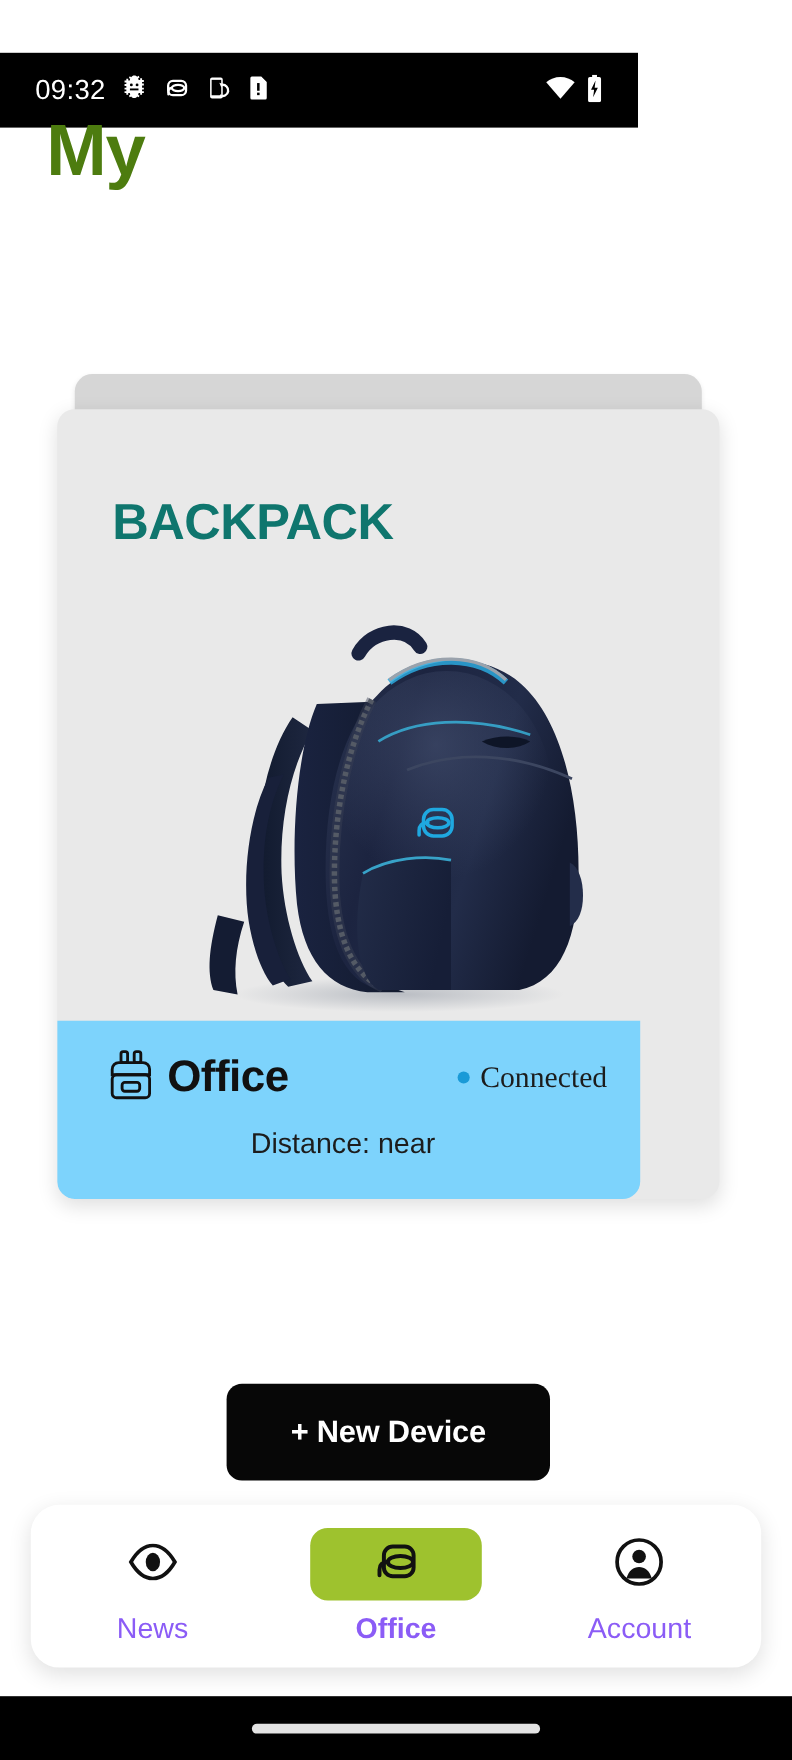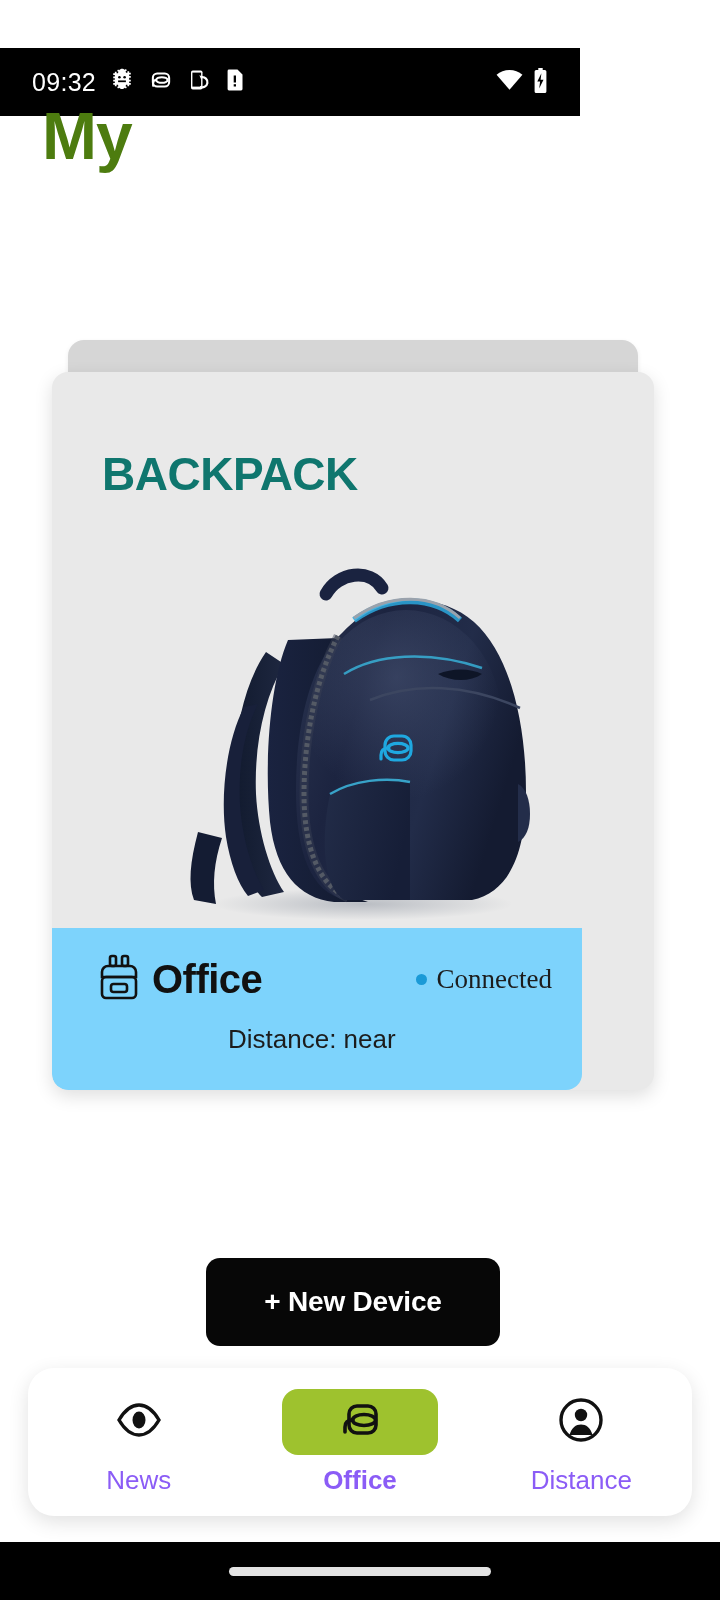--- a/index.html
+++ b/index.html
@@ -337,20 +337,20 @@
   <div class="nav-item">
     <span class="nav-ico-wrap">
       <span>
         <svg width="46" height="46" viewBox="0 0 46 46">
           <circle cx="23" cy="23" r="20" fill="none" stroke="#111" stroke-width="3.4"></circle>
           <circle cx="23" cy="18" r="6.2" fill="#111"></circle>
           <path d="M11.5 38 C13.5 30.5 18 27.5 23 27.5 C28 27.5 32.5 30.5 34.5 38 Z" fill="#111"></path>
         </svg>
       </span>
     </span>
-    <span class="nav-label">Distance</span>
+    <span class="nav-label">Account</span>
   </div>
 
 </nav>
 
 <div class="gesture-bar">
   <div class="gesture-pill"></div>
 </div>
 
 </body></html>

